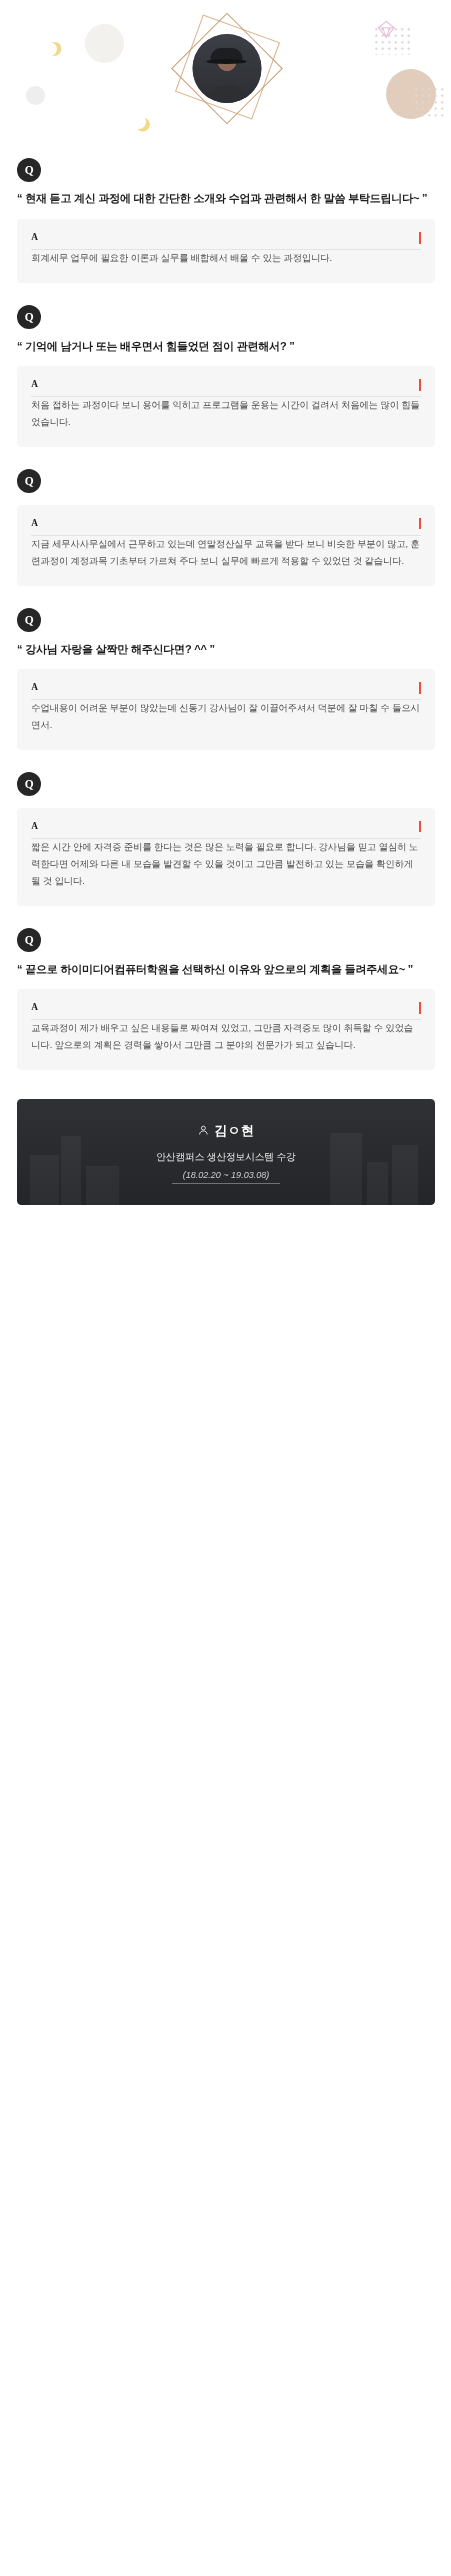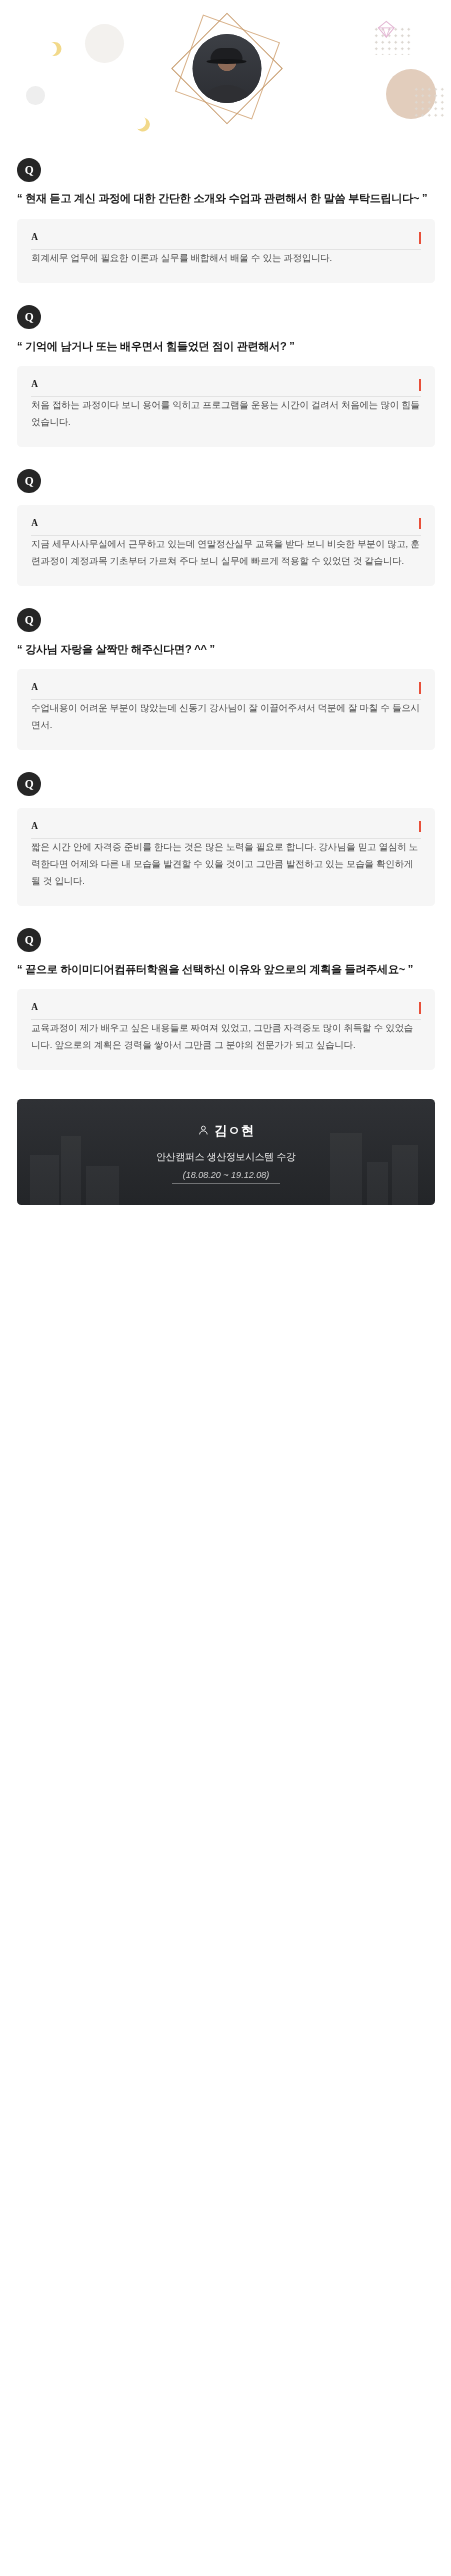--- a/index.html
+++ b/index.html
@@ -359,18 +359,18 @@
     <div class="bldg" style="right:73px;width:32px;height:72px;"></div>
 
     <div class="fc-name-row">
       <svg class="fc-person-icon" width="10.8" height="10.8" viewBox="0 0 16 16">
         <circle cx="8" cy="4.6" r="2.9" fill="none" stroke="#ffffff" stroke-width="1.2"></circle>
         <path d="M2.4 14c0-3.2 2.5-5.2 5.6-5.2s5.6 2 5.6 5.2" fill="none" stroke="#ffffff" stroke-width="1.2"></path>
       </svg>
       <span class="fc-name">김ㅇ현</span>
     </div>
     <div class="fc-course">안산캠퍼스 생산정보시스템 수강</div>
-    <div class="fc-date">(18.08.20 ~ 19.12.08)</div>
+    <div class="fc-date">(18.02.20 ~ 19.03.08)</div>
     <div class="fc-underline"></div>
   </div>
 
 </div>
 
 
 </body></html>

